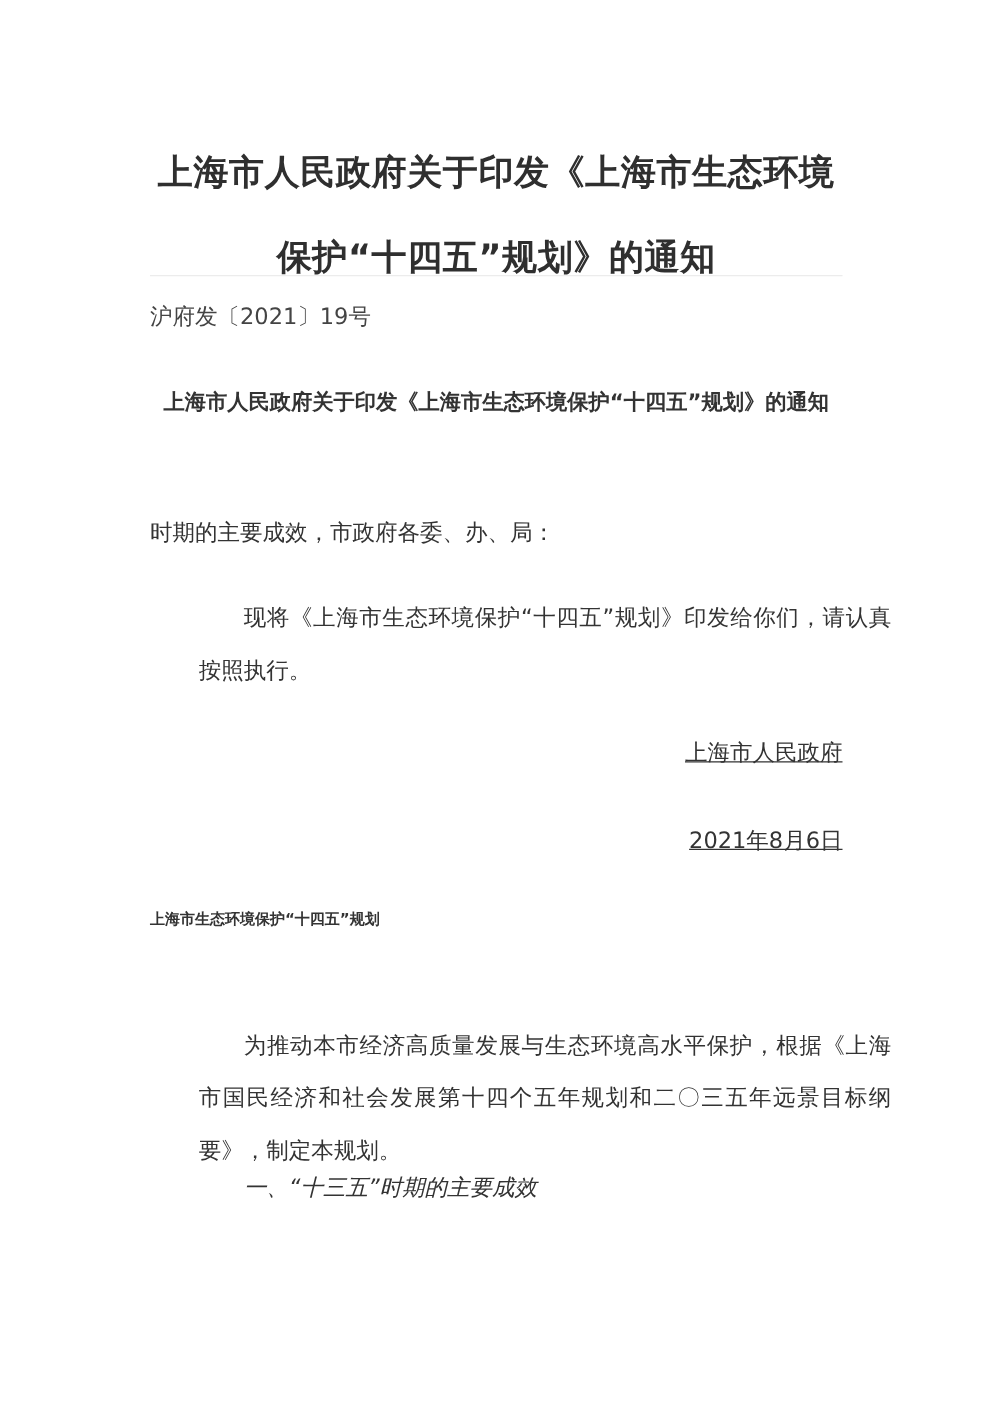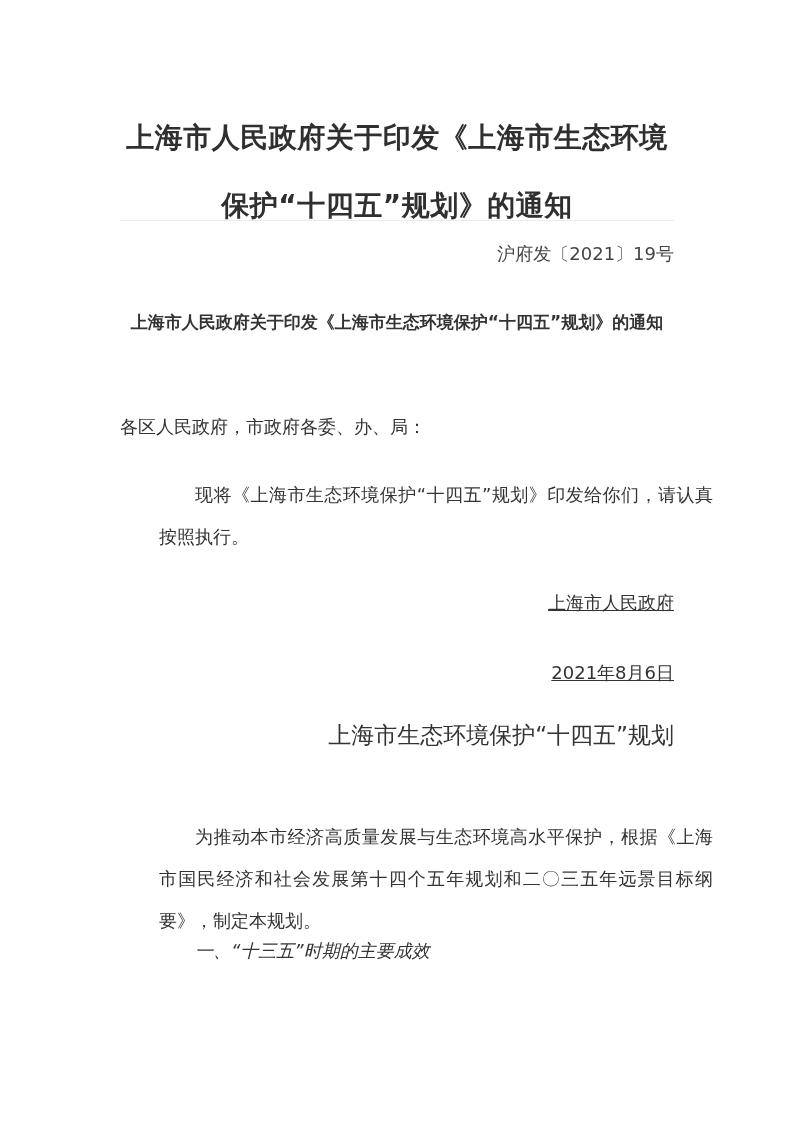--- a/index.html
+++ b/index.html
@@ -40,21 +40,21 @@
       top: 220px;
       width: 554px;
       height: 1px;
       background: #ececec;
     }
     .doc-number {
       position: absolute;
       left: 0;
       top: 238px;
       width: 554px;
-      text-align: right;
+      text-align: left;
       font-size: 18px;
       line-height: 32px;
       color: #444444;
     }
     .sub-title {
       position: absolute;
       left: 0;
       top: 304px;
       width: 554px;
       text-align: center;
@@ -70,40 +70,40 @@
       width: 554px;
       font-size: 18px;
       line-height: 42px;
       color: #333333;
       margin: 0;
       text-align: justify;
     }
     .indent { text-indent: 36px; margin-left: 39px; }
     .right { text-align: right; text-decoration: underline; }
     .center-bold {
-      text-align: right;
-      font-weight: normal;
-      font-size: 23px;
+      text-align: left;
+      font-weight: bold;
+      font-size: 12px;
     }
     .salutation { top: 406px; }
     .notice-body { top: 474px; }
     .signer { top: 582px; }
     .date { top: 652px; }
     .plan-title { top: 714px; }
     .intro { top: 816px; }
     .section-1 { top: 930px; font-style: italic; }
   </style>
 </head>
 <body>
 
 <div class="page">
   <h1 class="main-title">上海市人民政府关于印发《上海市生态环境保护“十四五”规划》的通知</h1>
   <div class="divider"></div>
   <div class="doc-number">沪府发〔2021〕19号</div>
   <h2 class="sub-title">上海市人民政府关于印发《上海市生态环境保护“十四五”规划》的通知</h2>
-  <p class="para salutation">各区人民政府，市政府各委、办、局：</p>
+  <p class="para salutation">时期的主要成效，市政府各委、办、局：</p>
   <p class="para indent notice-body">现将《上海市生态环境保护“十四五”规划》印发给你们，请认真按照执行。</p>
   <p class="para right signer">上海市人民政府</p>
   <p class="para right date">2021年8月6日</p>
   <p class="para center-bold plan-title">上海市生态环境保护“十四五”规划</p>
   <p class="para indent intro">为推动本市经济高质量发展与生态环境高水平保护，根据《上海市国民经济和社会发展第十四个五年规划和二〇三五年远景目标纲要》，制定本规划。</p>
   <p class="para indent section-1">一、“十三五”时期的主要成效</p>
 </div>
 
 </body></html>

